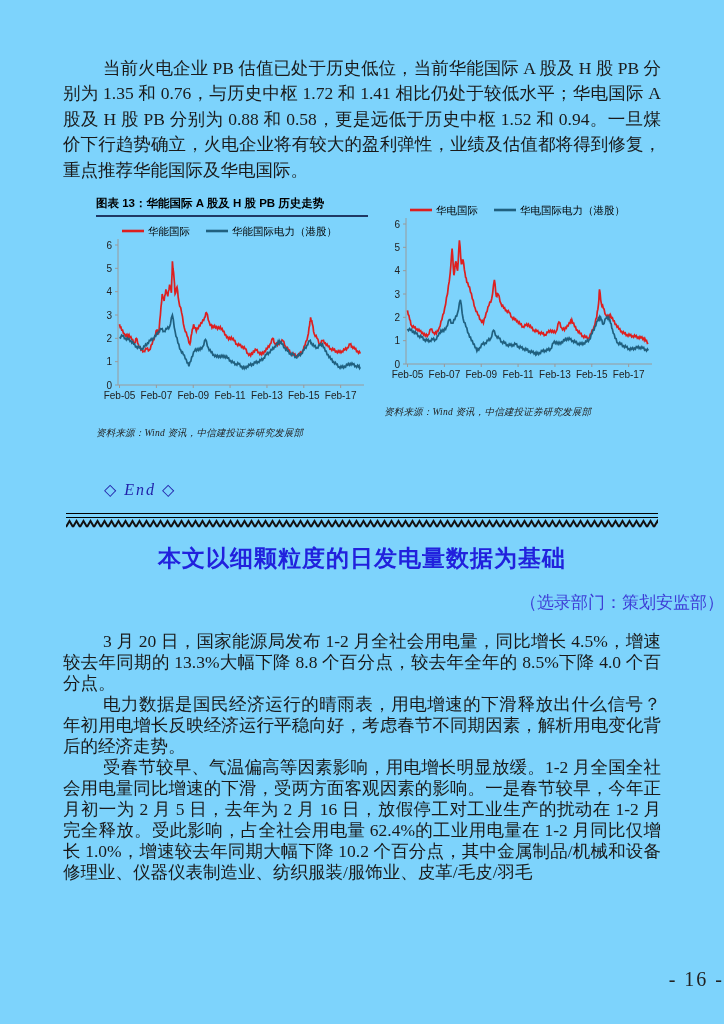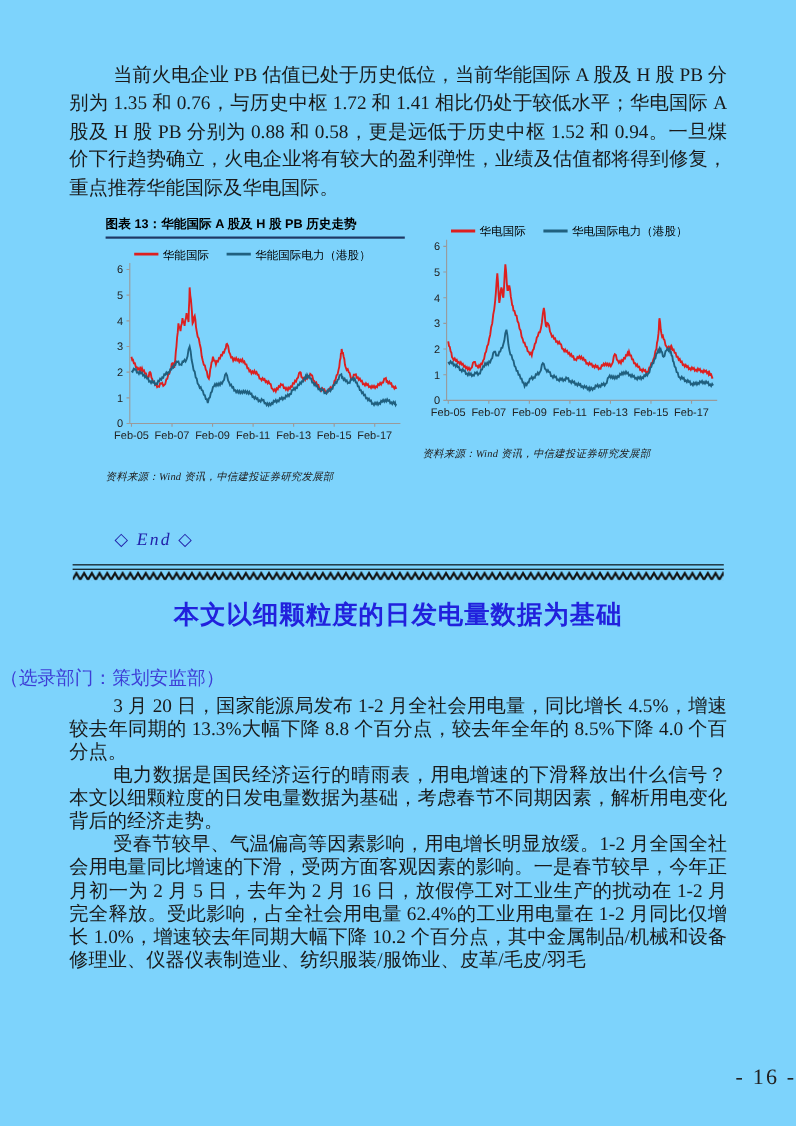--- a/index.html
+++ b/index.html
@@ -46,22 +46,22 @@
   .divider svg{display:block;margin-top:1px;}
   
   .sec-title{
     position:absolute;top:543px;left:0;width:724px;
     text-align:center;
     font-family:"Liberation Sans","DejaVu Sans",sans-serif;
     font-weight:bold;font-size:23px;letter-spacing:1px;
     color:#2121dd;
   }
   .sec-subtitle{
-    position:absolute;top:605px;left:0;width:724px;
-    text-align:left;
+    position:absolute;top:591px;left:0;width:724px;
+    text-align:right;
     font-family:"Liberation Sans","DejaVu Sans",sans-serif;
     font-weight:500;font-size:17px;
     color:#3d3dd6;
   }
   
   .body-block{
     position:absolute;top:631px;left:63px;width:598px;
     font-size:17.5px;line-height:21px;text-align:justify;
   }
   .body-block p{margin:0;text-indent:40px;}
@@ -176,19 +176,19 @@
       </defs>
       <rect width="592" height="9" fill="url(#zz)"></rect>
     </svg>
   </div>
 
   <div class="sec-title">本文以细颗粒度的日发电量数据为基础</div>
   <div class="sec-subtitle">（选录部门：策划安监部）</div>
 
   <div class="body-block">
     <p>3 月 20 日，国家能源局发布 1-2 月全社会用电量，同比增长 4.5%，增速较去年同期的 13.3%大幅下降 8.8 个百分点，较去年全年的 8.5%下降 4.0 个百分点。</p>
-    <p>电力数据是国民经济运行的晴雨表，用电增速的下滑释放出什么信号？本文以细颗粒度的日发电量数据为基础，考虑春节不同期因素，解析用电变化背后的经济走势。</p>
+    <p>电力数据是国民经济运行的晴雨表，用电增速的下滑释放出什么信号？年初用电增长反映经济运行平稳向好，考虑春节不同期因素，解析用电变化背后的经济走势。</p>
     <p>受春节较早、气温偏高等因素影响，用电增长明显放缓。1-2 月全国全社会用电量同比增速的下滑，受两方面客观因素的影响。一是春节较早，今年正月初一为 2 月 5 日，去年为 2 月 16 日，放假停工对工业生产的扰动在 1-2 月完全释放。受此影响，占全社会用电量 62.4%的工业用电量在 1-2 月同比仅增长 1.0%，增速较去年同期大幅下降 10.2 个百分点，其中金属制品/机械和设备修理业、仪器仪表制造业、纺织服装/服饰业、皮革/毛皮/羽毛</p>
   </div>
 
   <div class="footer">- 16 -</div>
 
 </div>
 
 </body></html>

